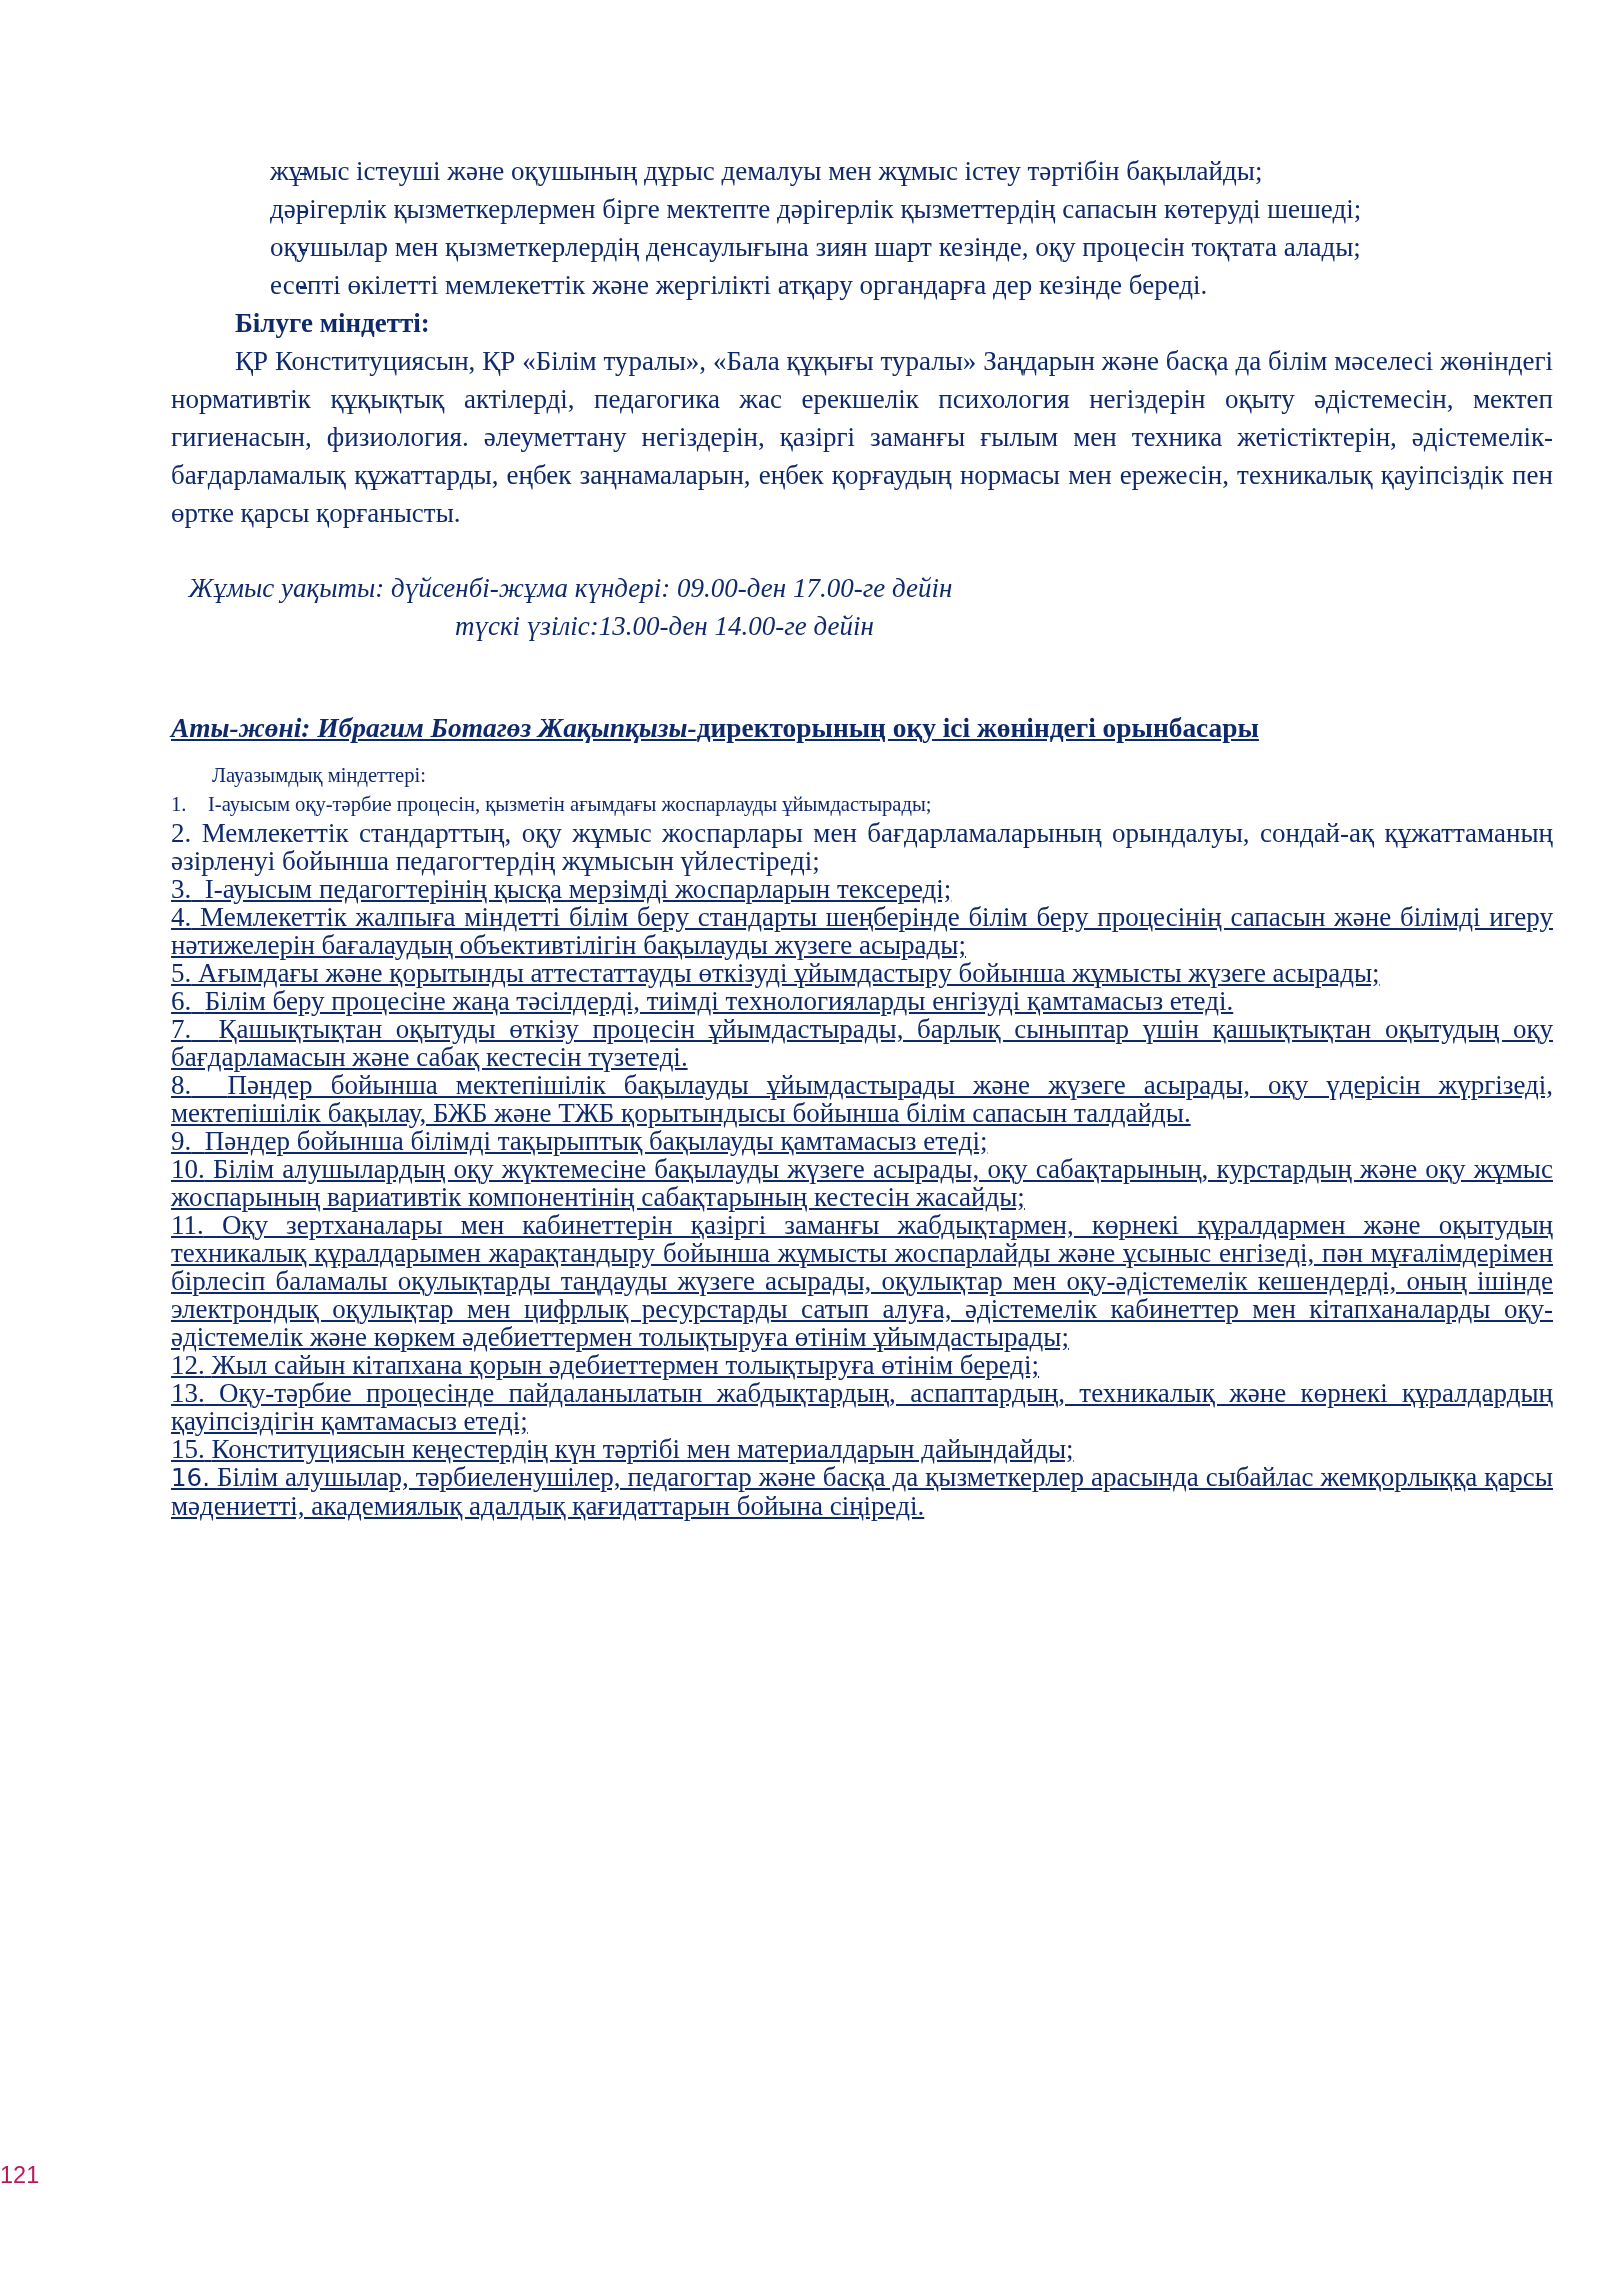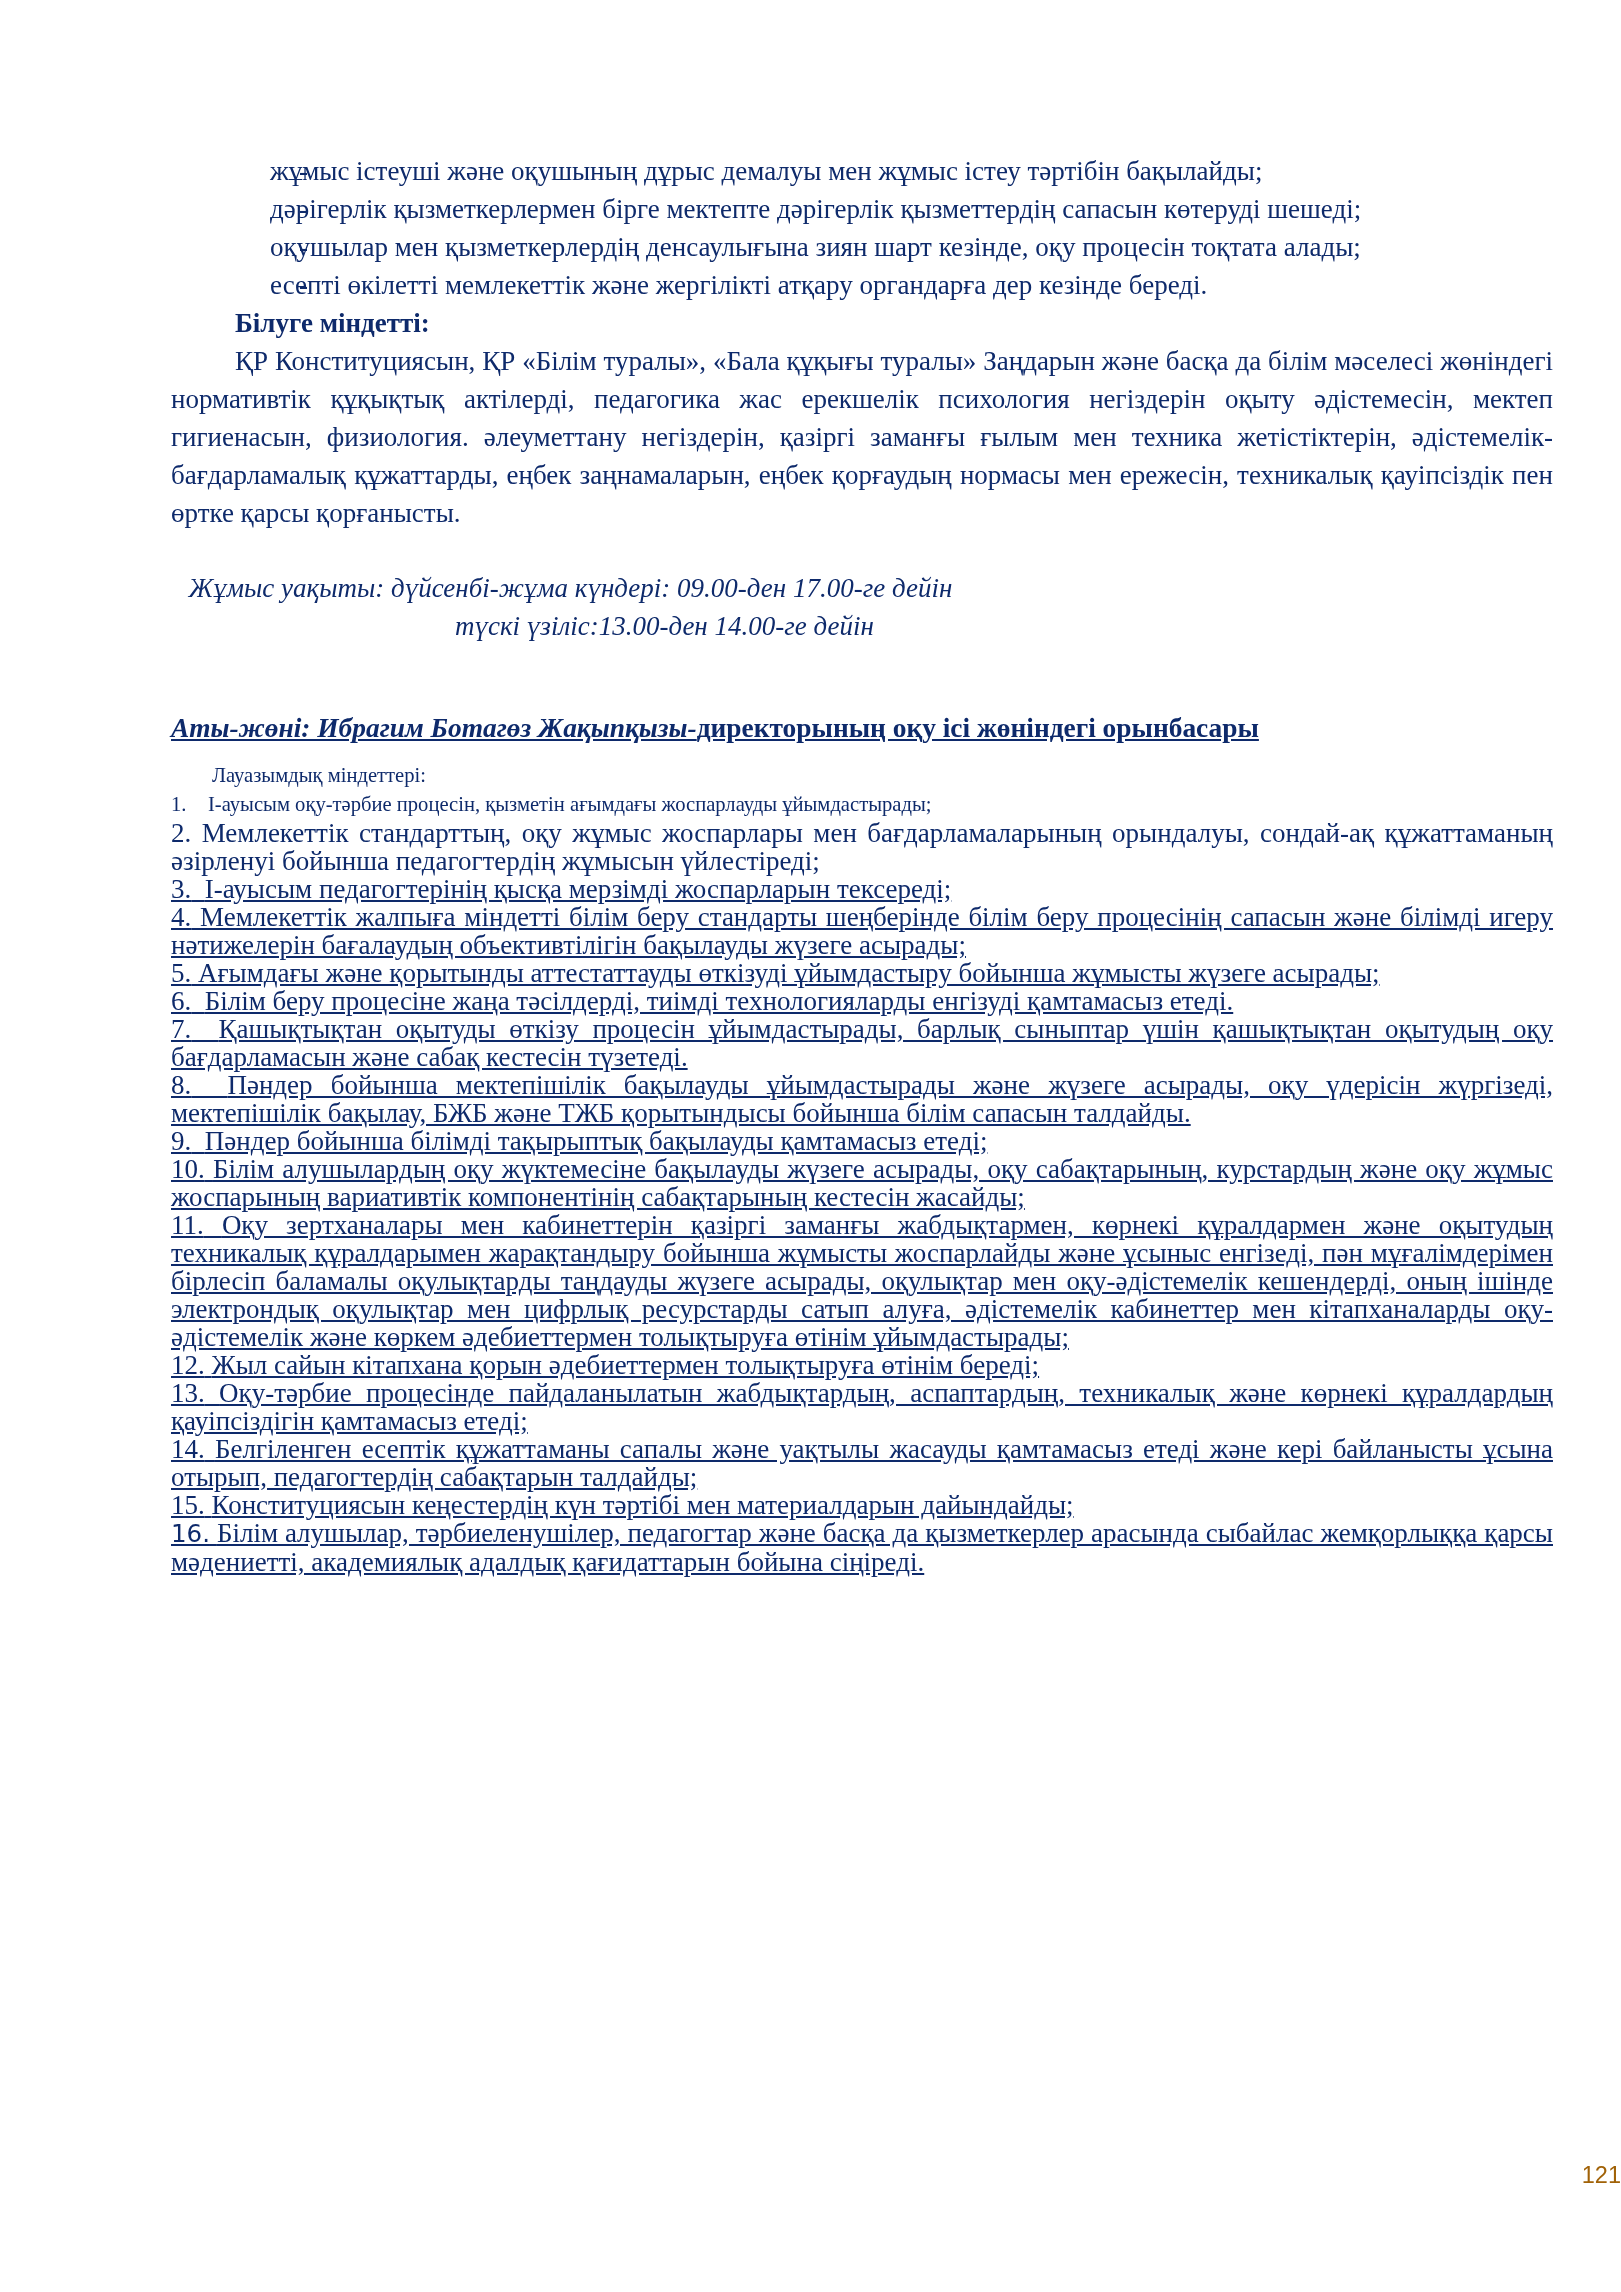--- a/index.html
+++ b/index.html
@@ -76,24 +76,24 @@
     .item + .item { margin-top: 0; text-decoration: underline; }
     .item .num16 {
       font-family: "DejaVu Sans", sans-serif;
       font-size: 24.5px;
     }
     .page-number {
       position: absolute;
       left: 0;
       width: 1621px;
       top: 2162px;
-      text-align: right;
+      text-align: left;
       font-family: "Liberation Sans", sans-serif;
       font-size: 23.5px;
-      color: #a16207;
+      color: #be185d;
     }
   </style>
 </head>
 <body>
 
 <div class="page">
 
   <div>
     <p class="dash-item"><span class="dash">-</span><span>жұмыс істеуші және оқушының дұрыс демалуы мен жұмыс істеу тәртібін бақылайды;</span></p>
     <p class="dash-item"><span class="dash">-</span><span>дәрігерлік қызметкерлермен бірге мектепте дәрігерлік қызметтердің сапасын көтеруді шешеді;</span></p>
@@ -125,20 +125,19 @@
     <p class="item"><span>4.</span> <span>Мемлекеттік жалпыға міндетті білім беру стандарты шеңберінде білім беру процесінің сапасын және білімді игеру нәтижелерін бағалаудың объективтілігін бақылауды жүзеге асырады;</span></p>
     <p class="item"><span>5.</span> <span>Ағымдағы және қорытынды аттестаттауды өткізуді ұйымдастыру бойынша жұмысты жүзеге асырады;</span></p>
     <p class="item"><span>6.</span>&nbsp; <span>Білім беру процесіне жаңа тәсілдерді, тиімді технологияларды енгізуді қамтамасыз етеді.</span></p>
     <p class="item"><span>7.</span>&nbsp; <span>Қашықтықтан оқытуды өткізу процесін ұйымдастырады, барлық сыныптар үшін қашықтықтан оқытудың оқу бағдарламасын және сабақ кестесін түзетеді.</span></p>
     <p class="item"><span>8.</span>&nbsp; <span>Пәндер бойынша мектепішілік бақылауды ұйымдастырады және жүзеге асырады, оқу үдерісін жүргізеді, мектепішілік бақылау, БЖБ және ТЖБ қорытындысы бойынша білім сапасын талдайды.</span></p>
     <p class="item"><span>9.</span>&nbsp; <span>Пәндер бойынша білімді тақырыптық бақылауды қамтамасыз етеді;</span></p>
     <p class="item"><span>10.</span> <span>Білім алушылардың оқу жүктемесіне бақылауды жүзеге асырады, оқу сабақтарының, курстардың және оқу жұмыс жоспарының вариативтік компонентінің сабақтарының кестесін жасайды;</span></p>
     <p class="item"><span>11.</span> <span>Оқу зертханалары мен кабинеттерін қазіргі заманғы жабдықтармен, көрнекі құралдармен және оқытудың техникалық құралдарымен жарақтандыру бойынша жұмысты жоспарлайды және ұсыныс енгізеді, пән мұғалімдерімен бірлесіп баламалы оқулықтарды таңдауды жүзеге асырады, оқулықтар мен оқу-әдістемелік кешендерді, оның ішінде электрондық оқулықтар мен цифрлық ресурстарды сатып алуға, әдістемелік кабинеттер мен кітапханаларды оқу-әдістемелік және көркем әдебиеттермен толықтыруға өтінім ұйымдастырады;</span></p>
     <p class="item"><span>12.</span> <span> Жыл сайын кітапхана қорын әдебиеттермен толықтыруға өтінім береді;</span></p>
     <p class="item"><span>13.</span> <span>Оқу-тәрбие процесінде пайдаланылатын жабдықтардың, аспаптардың, техникалық және көрнекі құралдардың қауіпсіздігін қамтамасыз етеді;</span></p>
-    <p class="item"><span>14.</span> <span> Белгіленген есептік құжаттаманы сапалы және уақтылы жасауды қамтамасыз етеді және кері байланысты ұсына отырып, педагогтердің сабақтарын талдайды;</span></p>
     <p class="item"><span>15.</span> <span> Конституциясын кеңестердің күн тәртібі мен материалдарын дайындайды;</span></p>
     <p class="item"><span class="num16">16.</span> <span>Білім алушылар, тәрбиеленушілер, педагогтар және басқа да қызметкерлер арасында сыбайлас жемқорлыққа қарсы мәдениетті, академиялық адалдық қағидаттарын бойына сіңіреді.</span></p>
   </div>
 </div>
 
 <div class="page-number">121</div>
 
 
 </body></html>

